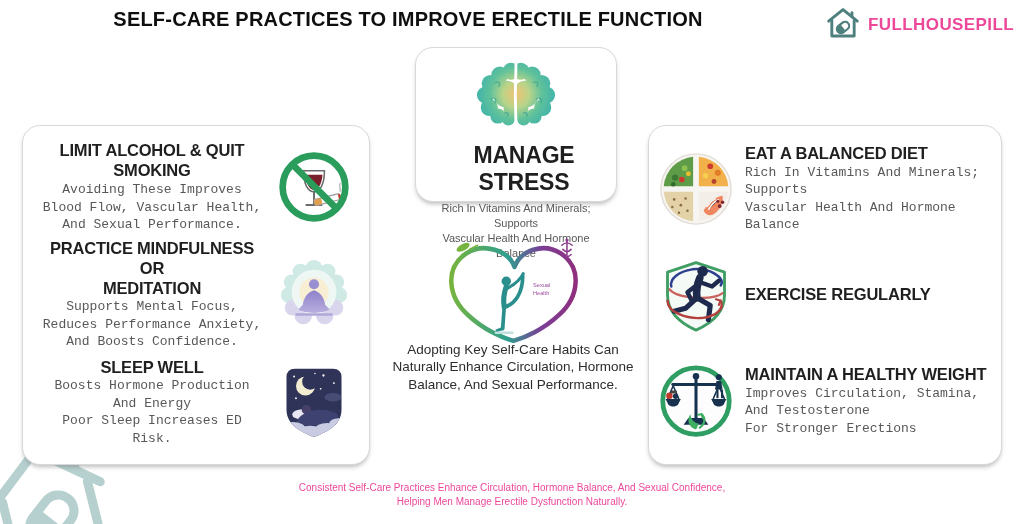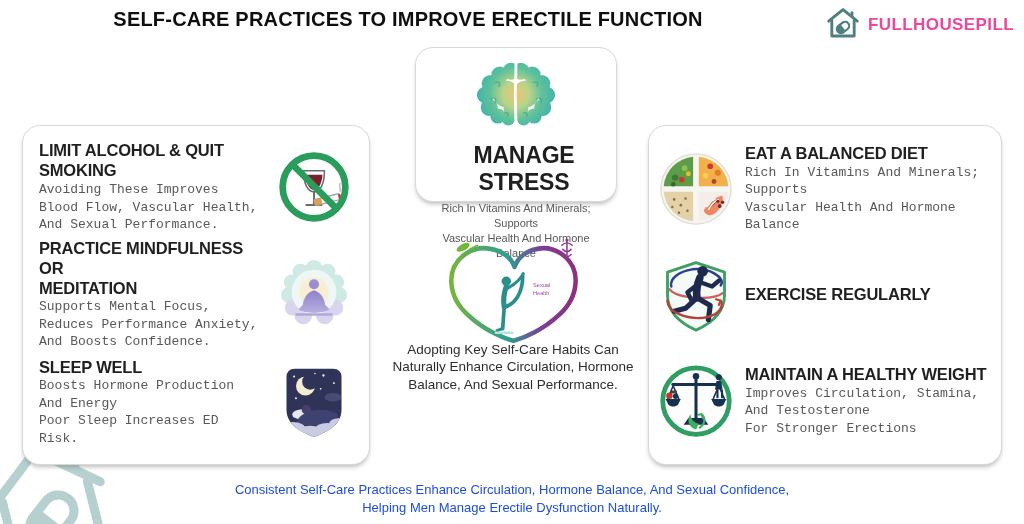--- a/index.html
+++ b/index.html
@@ -17,33 +17,33 @@
   .card {
     position:absolute; background:#ffffff; border:1px solid #d9d9d9; border-radius:18px;
     box-shadow:0 3px 4px -1px rgba(110,110,110,.45);
   }
   .card-left  { left:22px;  top:125px; width:348px; height:340px; padding:10px 16px; display:flex; flex-direction:column; }
   .card-right { left:648px; top:125px; width:354px; height:340px; padding:10px 8px; display:flex; flex-direction:column; }
   .card-center{ left:415px; top:47px;  width:202px; height:155px; padding:8px 10px;
                 display:flex; flex-direction:column; align-items:center; text-align:center; }
   .row { flex:1; display:flex; align-items:center; gap:10px; }
   .row .txt { flex:1; }
-  .row-r .txt { text-align:left; }
+  .row-r .txt { text-align:center; }
   .item-title { font-size:16.5px; font-weight:700; letter-spacing:-.2px; color:#1f1f1f; white-space:pre-line; line-height:1.2; }
   .item-desc  { font-size:13px; color:#585858; line-height:1.35; white-space:pre-line;font-family:Liberation Mono, monospace; }
   .ico { width:78px; height:84px; flex:0 0 78px; display:flex; align-items:center; justify-content:center; }
   .stress-title { font-size:23px; font-weight:700; letter-spacing:-.2px; color:#1f1f1f; margin-top:2px;margin-left:16px; }
   .stress-desc  { font-size:11px; color:#585858; line-height:1.35; margin-top:5px; white-space:pre-line; }
   .heart-wrap { position:absolute; left:432px; top:236px; width:165px; height:108px; }
   .center-msg {
     position:absolute; left:388px; top:341px; width:250px; text-align:center;
     font-size:13.5px; font-weight:400; color:#2d2d2d; line-height:1.28; white-space:pre-line;
   }
   .footer { position:absolute; top:481px; left:0; width:1024px; text-align:center;
-            font-size:13px; color:#1d4ed8; line-height:1.35; }
+            font-size:10px; color:#ec4899; line-height:1.35; }
   .watermark { position:absolute; left:-22px; top:434px; transform:rotate(-14deg); z-index:0; }
   .card, .page-title, .brand, .heart-wrap, .center-msg, .footer { z-index:1; }
 </style>
 </head>
 <body>
 
 <svg width="0" height="0" style="position:absolute">
   <defs>
     <radialGradient id="brainGrad" gradientUnits="userSpaceOnUse" cx="50" cy="40" r="42">
       <stop offset="0" stop-color="#f2c272"></stop>

